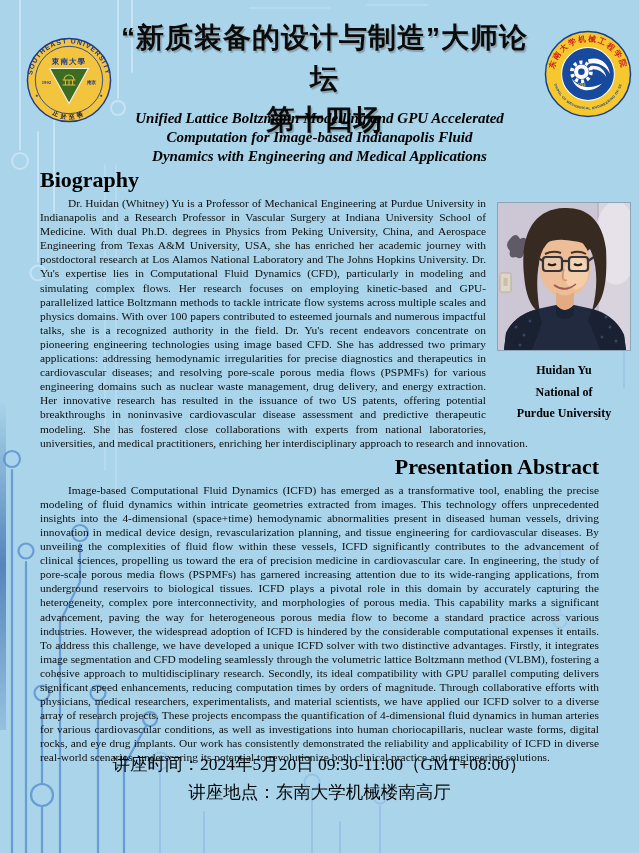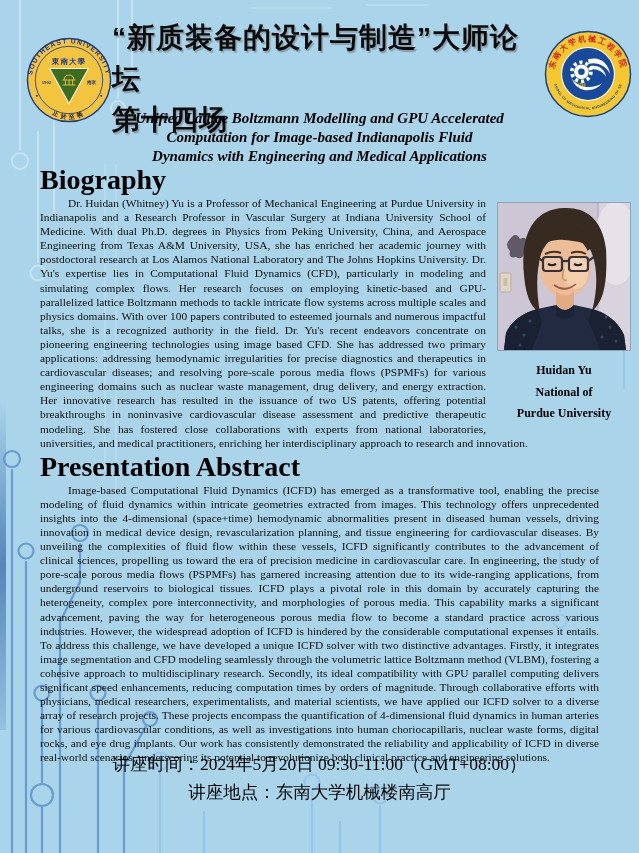--- a/index.html
+++ b/index.html
@@ -7,43 +7,43 @@
     position:relative; width:639px; height:853px; margin:0 auto;
     background:#a9d4ea; overflow:hidden;
     font-family:"Liberation Serif", serif; color:#101010;
   }
   .bg-circuit { position:absolute; left:0; top:0; z-index:0; }
   .logo { position:absolute; z-index:2; }
   .logo-seu  { left:26px; top:37px; width:86px; height:86px; }
   .logo-mech { left:544px; top:30px; width:88px; height:88px; }
   .cn-title-block {
     position:absolute; left:112px; right:102px; top:17px; z-index:1;
-    text-align:left; font-family:"Liberation Sans", sans-serif;
+    text-align:center; font-family:"Liberation Sans", sans-serif;
     font-weight:bold; font-size:28px; line-height:41px; color:#0b0b0b;
     letter-spacing:1px; text-shadow:1.5px 1.5px 1px rgba(100,100,100,0.45);
   }
   .en-title {
     position:absolute; left:60px; right:60px; top:109px; z-index:1;
     text-align:center; font-weight:bold; font-size:15px; line-height:19px; color:#000;font-style:italic;
   }
   .content { position:absolute; left:0; right:0; top:167px; z-index:1; }
   .section-heading {
-    font-size:28px; font-weight:bold; color:#000;
+    font-size:22px; font-weight:bold; color:#000;
     margin:0 0 3px 40px; line-height:26px;
   }
   .bio-body { margin:0 6px 0 40px; display:flow-root; }
   .speaker-float { float:right; width:138px; margin:6px 0 2px 9px; }
   .photo-frame { display:block; width:132px; height:147px; margin:0 auto; border:1px solid #8fa3b7; background:#cdc6d5; }
   .caption { text-align:center; font-weight:bold; font-size:12px; line-height:21.5px; margin-top:9px; color:#000; }
   .body-text {
     font-size:11.4px; line-height:14.1px; text-align:justify;
     text-indent:28px; margin:0; color:#0e0e0e;
   }
   .abstract-wrap { margin:4px 40px 0 40px; }
-  .abstract-wrap .section-heading { margin-left:0; }
+  .abstract-wrap .section-heading { margin-left:0;text-align:right; }
   .footer {
     position:absolute; left:0; right:0; top:750px; z-index:1;
     text-align:center; font-size:17.5px; line-height:28px; color:#050505;
   }
 </style>
 </head>
 <body>
 
 <div class="page">
 

